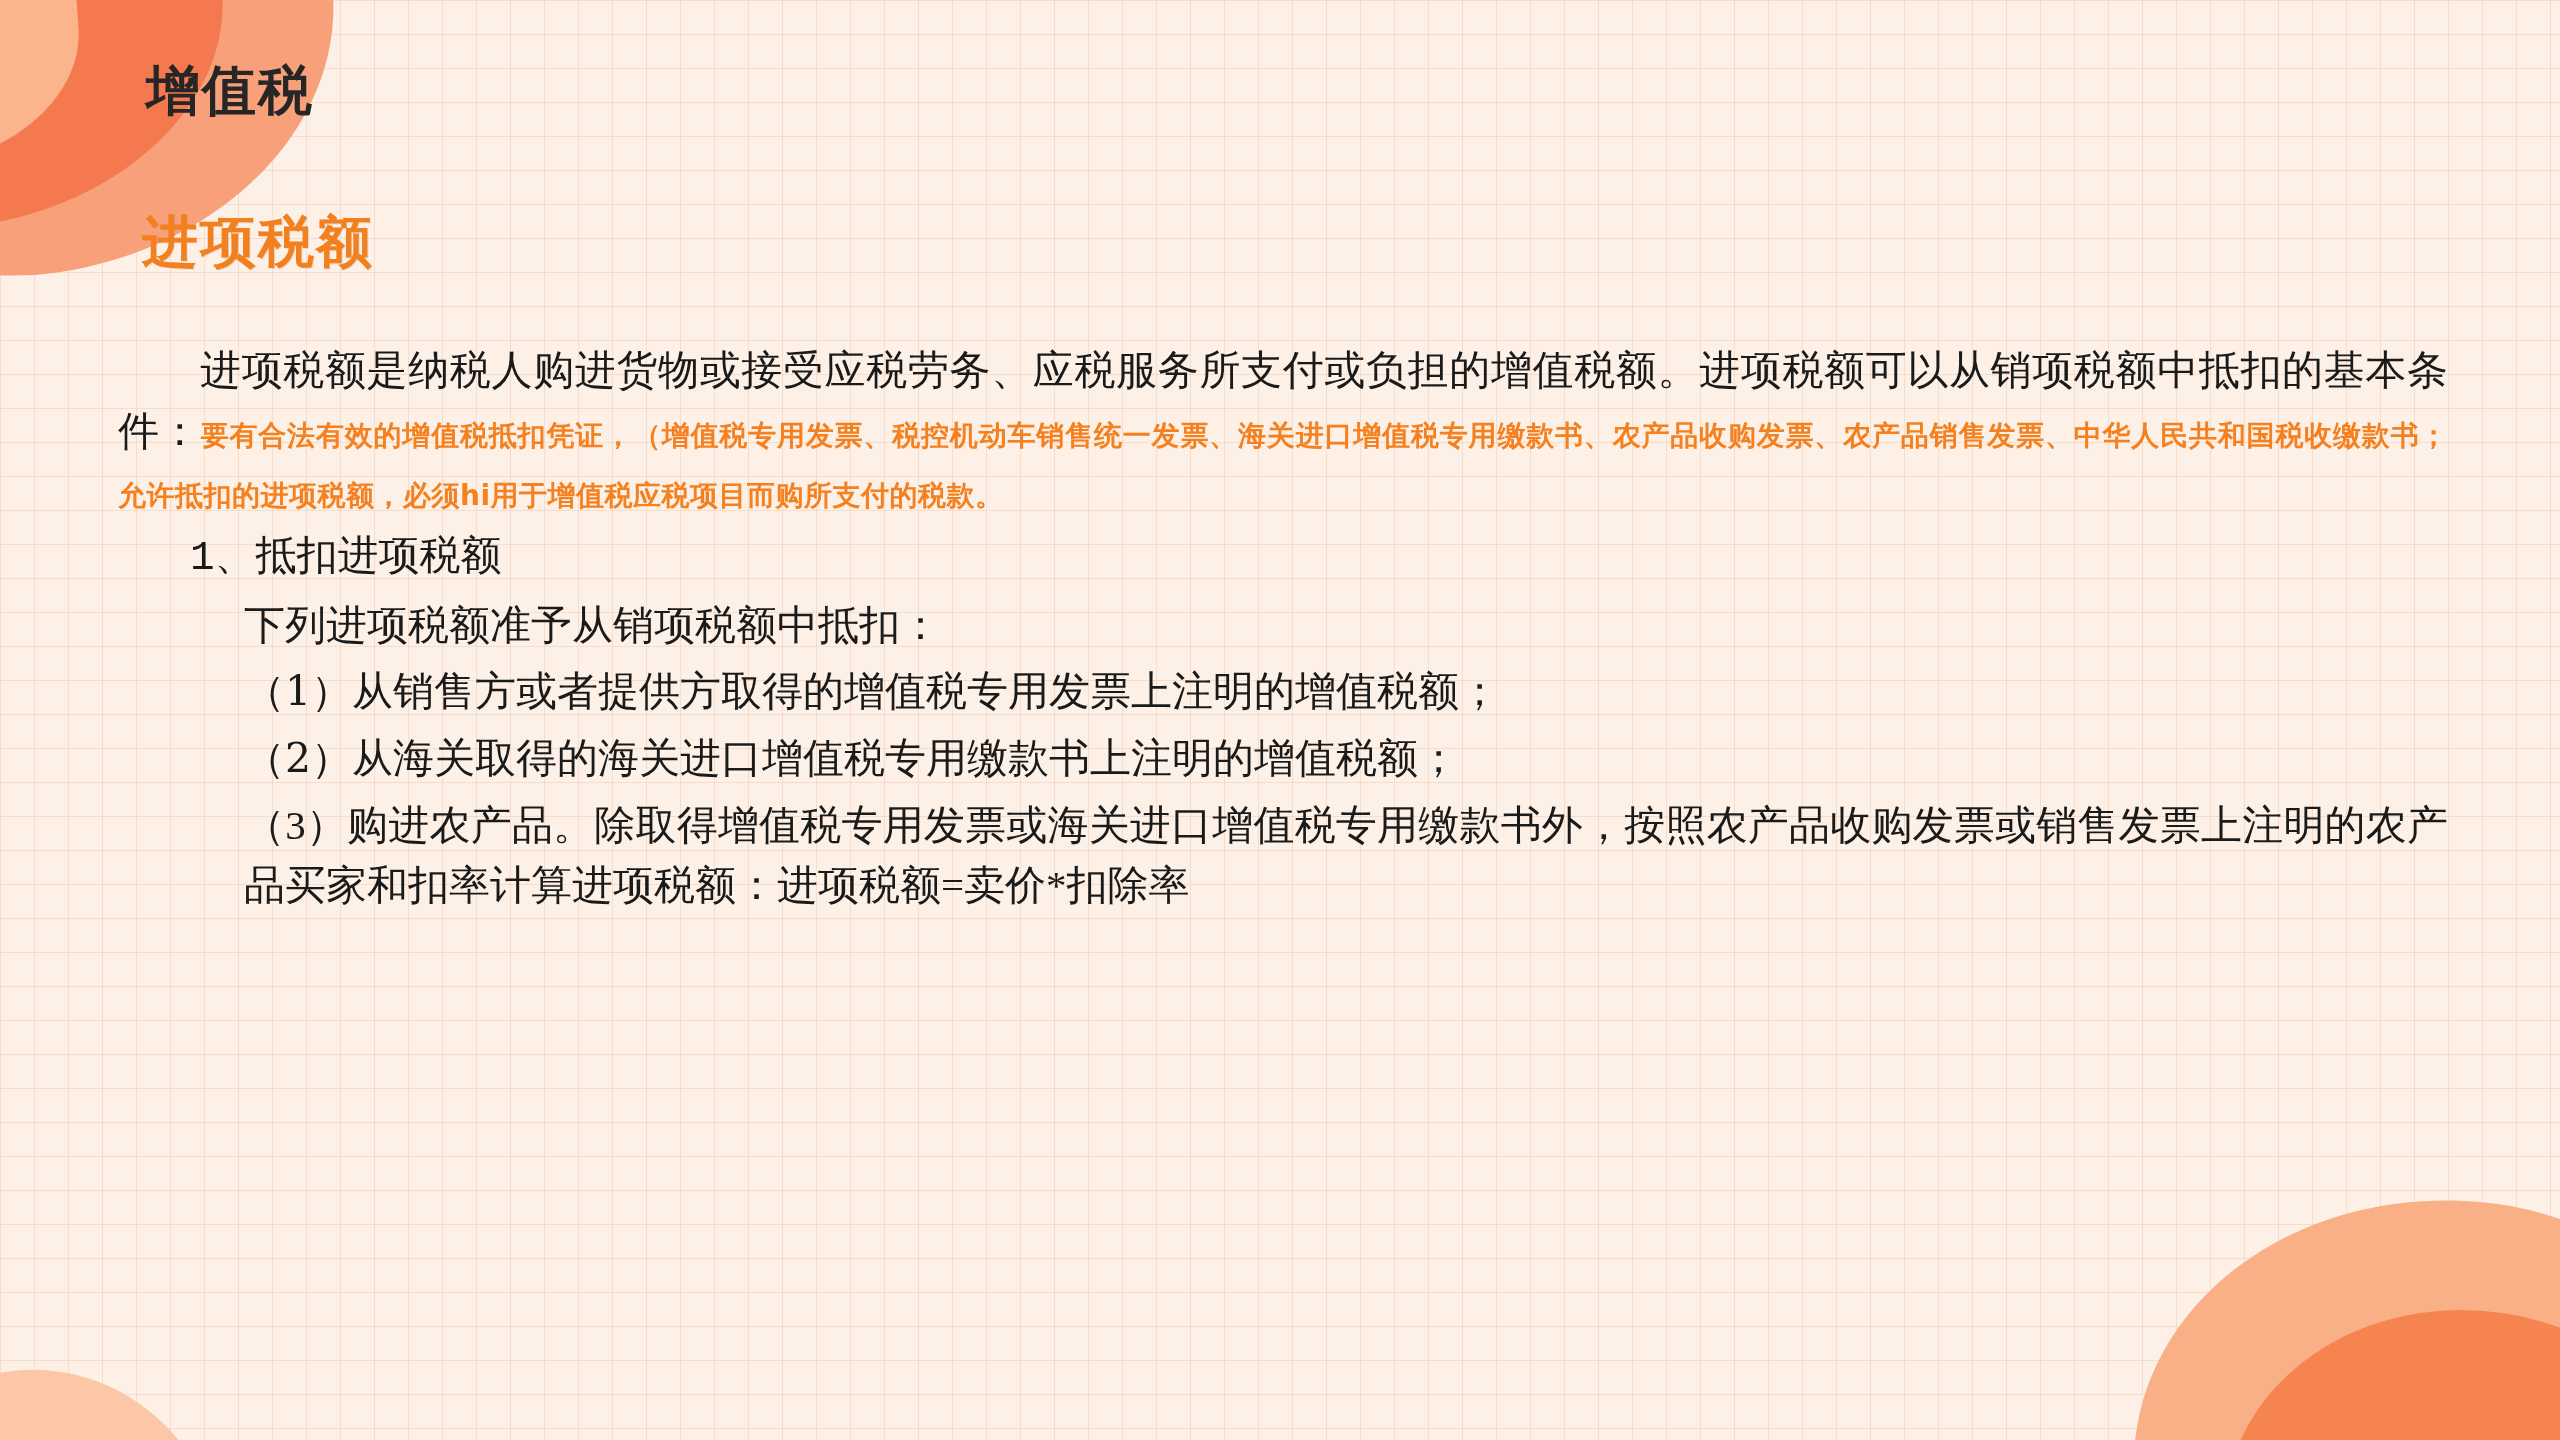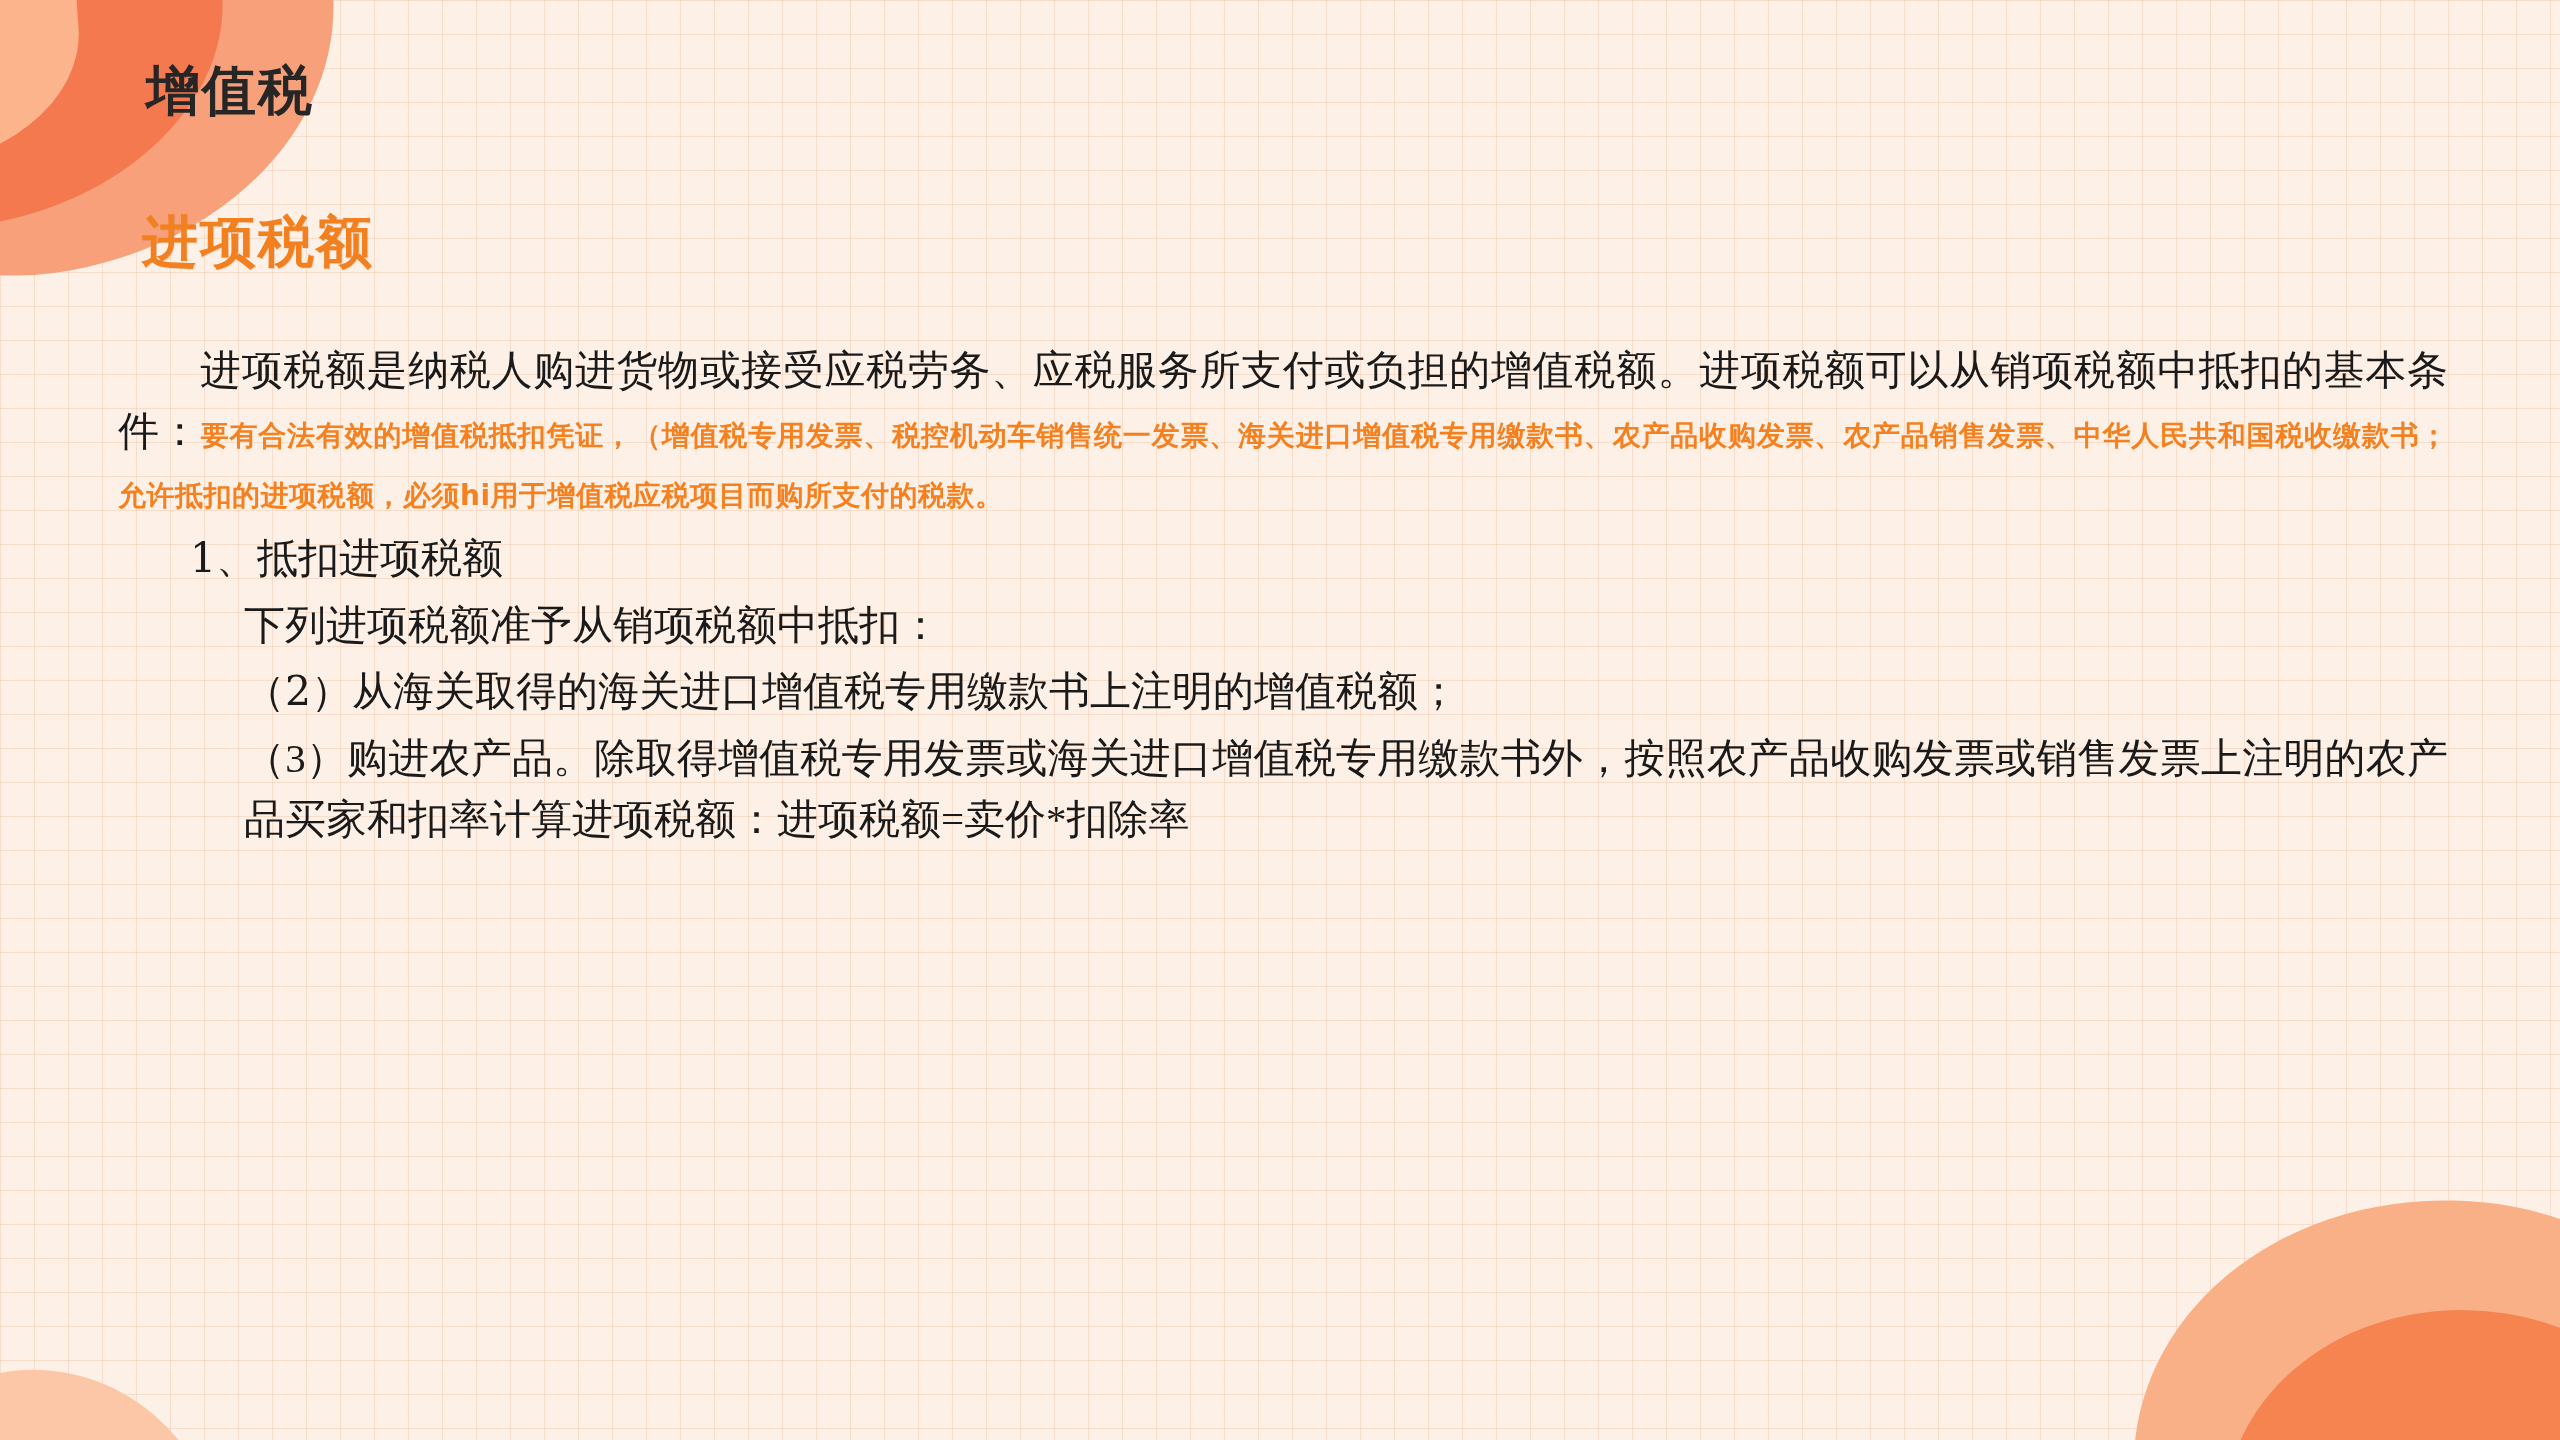--- a/index.html
+++ b/index.html
@@ -135,20 +135,21 @@
 
   .para {
     margin: 0 0 6px 0;
   }
 
   .indent-2 {
     text-indent: 82px;
   }
   .indent-list {
     padding-left: 72px;
+    font-family: Liberation Mono, monospace;
   }
   .indent-sub {
     padding-left: 126px;
   }
 
   .hl {
     color: #f4801f;
     font-weight: 700;
     font-family: "DejaVu Sans", "Liberation Sans", sans-serif;
     font-size: 28px;
@@ -190,20 +191,23 @@
       </p>
 
       <p class="para indent-list">
         <span>1、抵扣进项税额</span>
       </p>
 
       <p class="para indent-sub">
         <span>下列进项税额准予从销项税额中抵扣：</span>
       </p>
 
+      <p class="para indent-sub">
+        <span>（1）从销售方或者提供方取得的增值税专用发票上注明的增值税额；</span>
+      </p>
 
       <p class="para indent-sub">
         <span>（2）从海关取得的海关进口增值税专用缴款书上注明的增值税额；</span>
       </p>
 
       <p class="para indent-sub" style="padding-left:126px; text-indent:0;font-family:Liberation Serif, serif;">
         <span>（3）购进农产品。除取得增值税专用发票或海关进口增值税专用缴款书外，按照农产品收购发票或销售发票上注明的农产品买家和扣率计算进项税额：进项税额=卖价*扣除率</span>
       </p>
 
 

